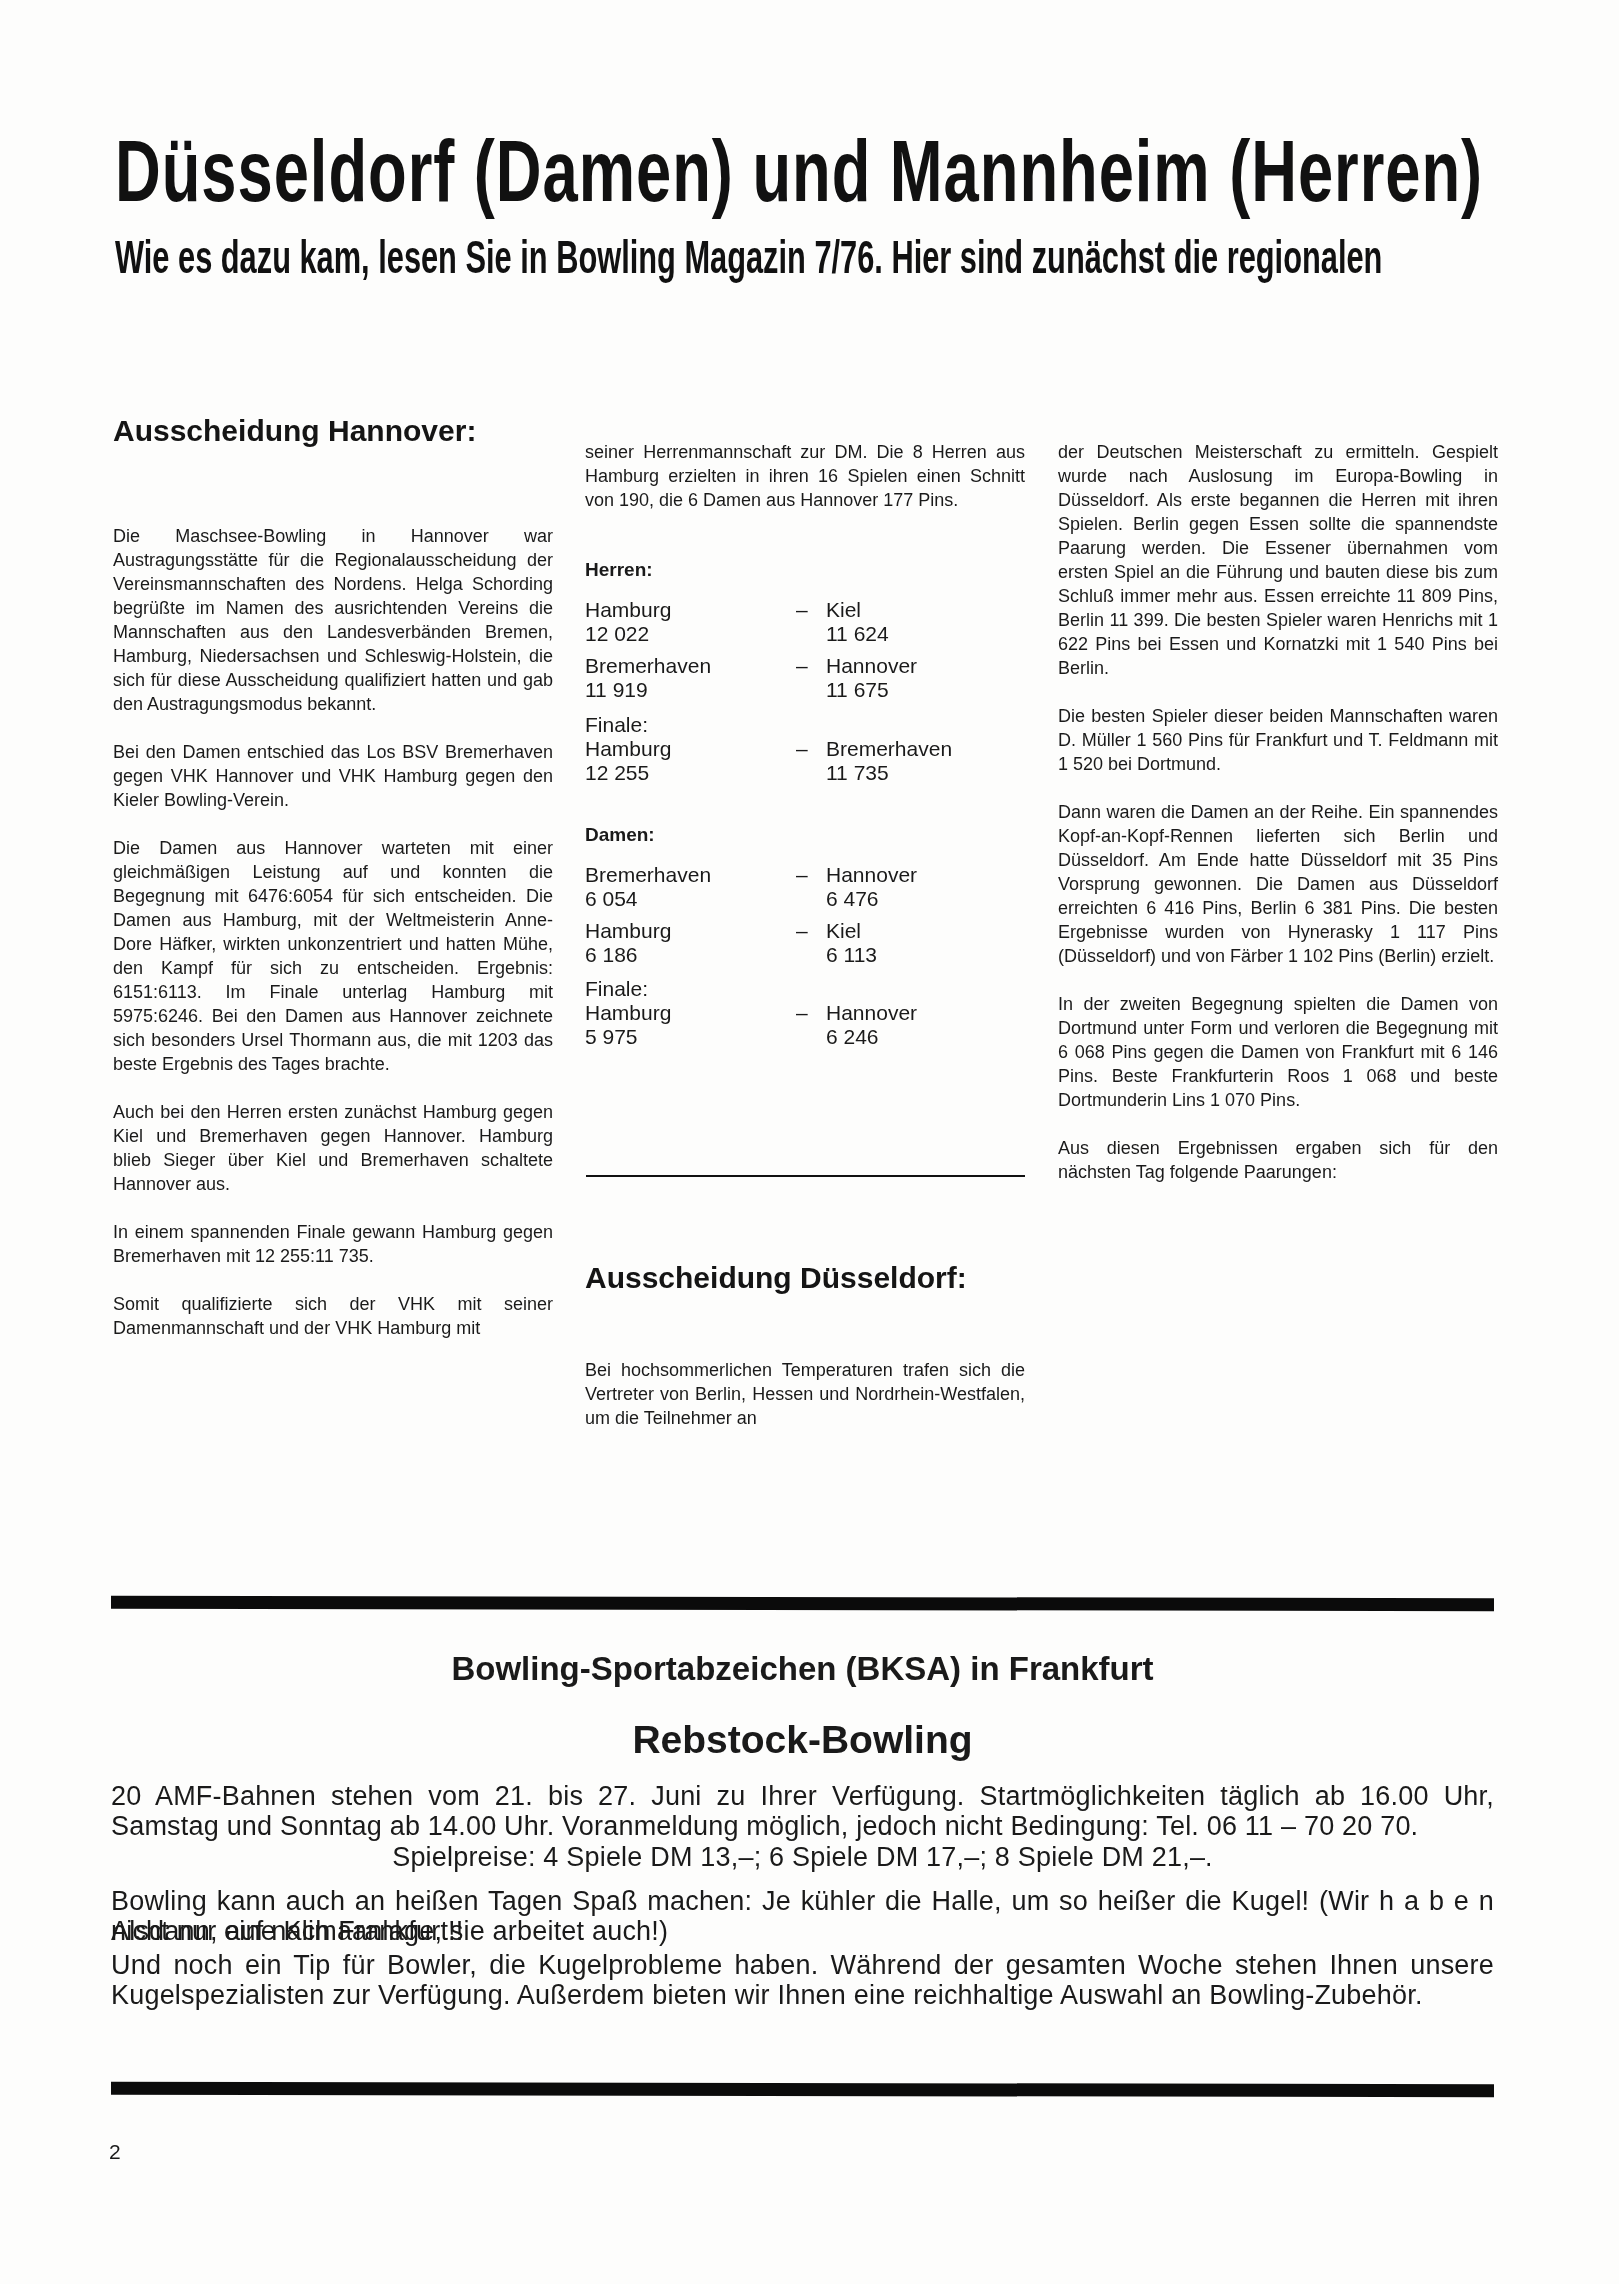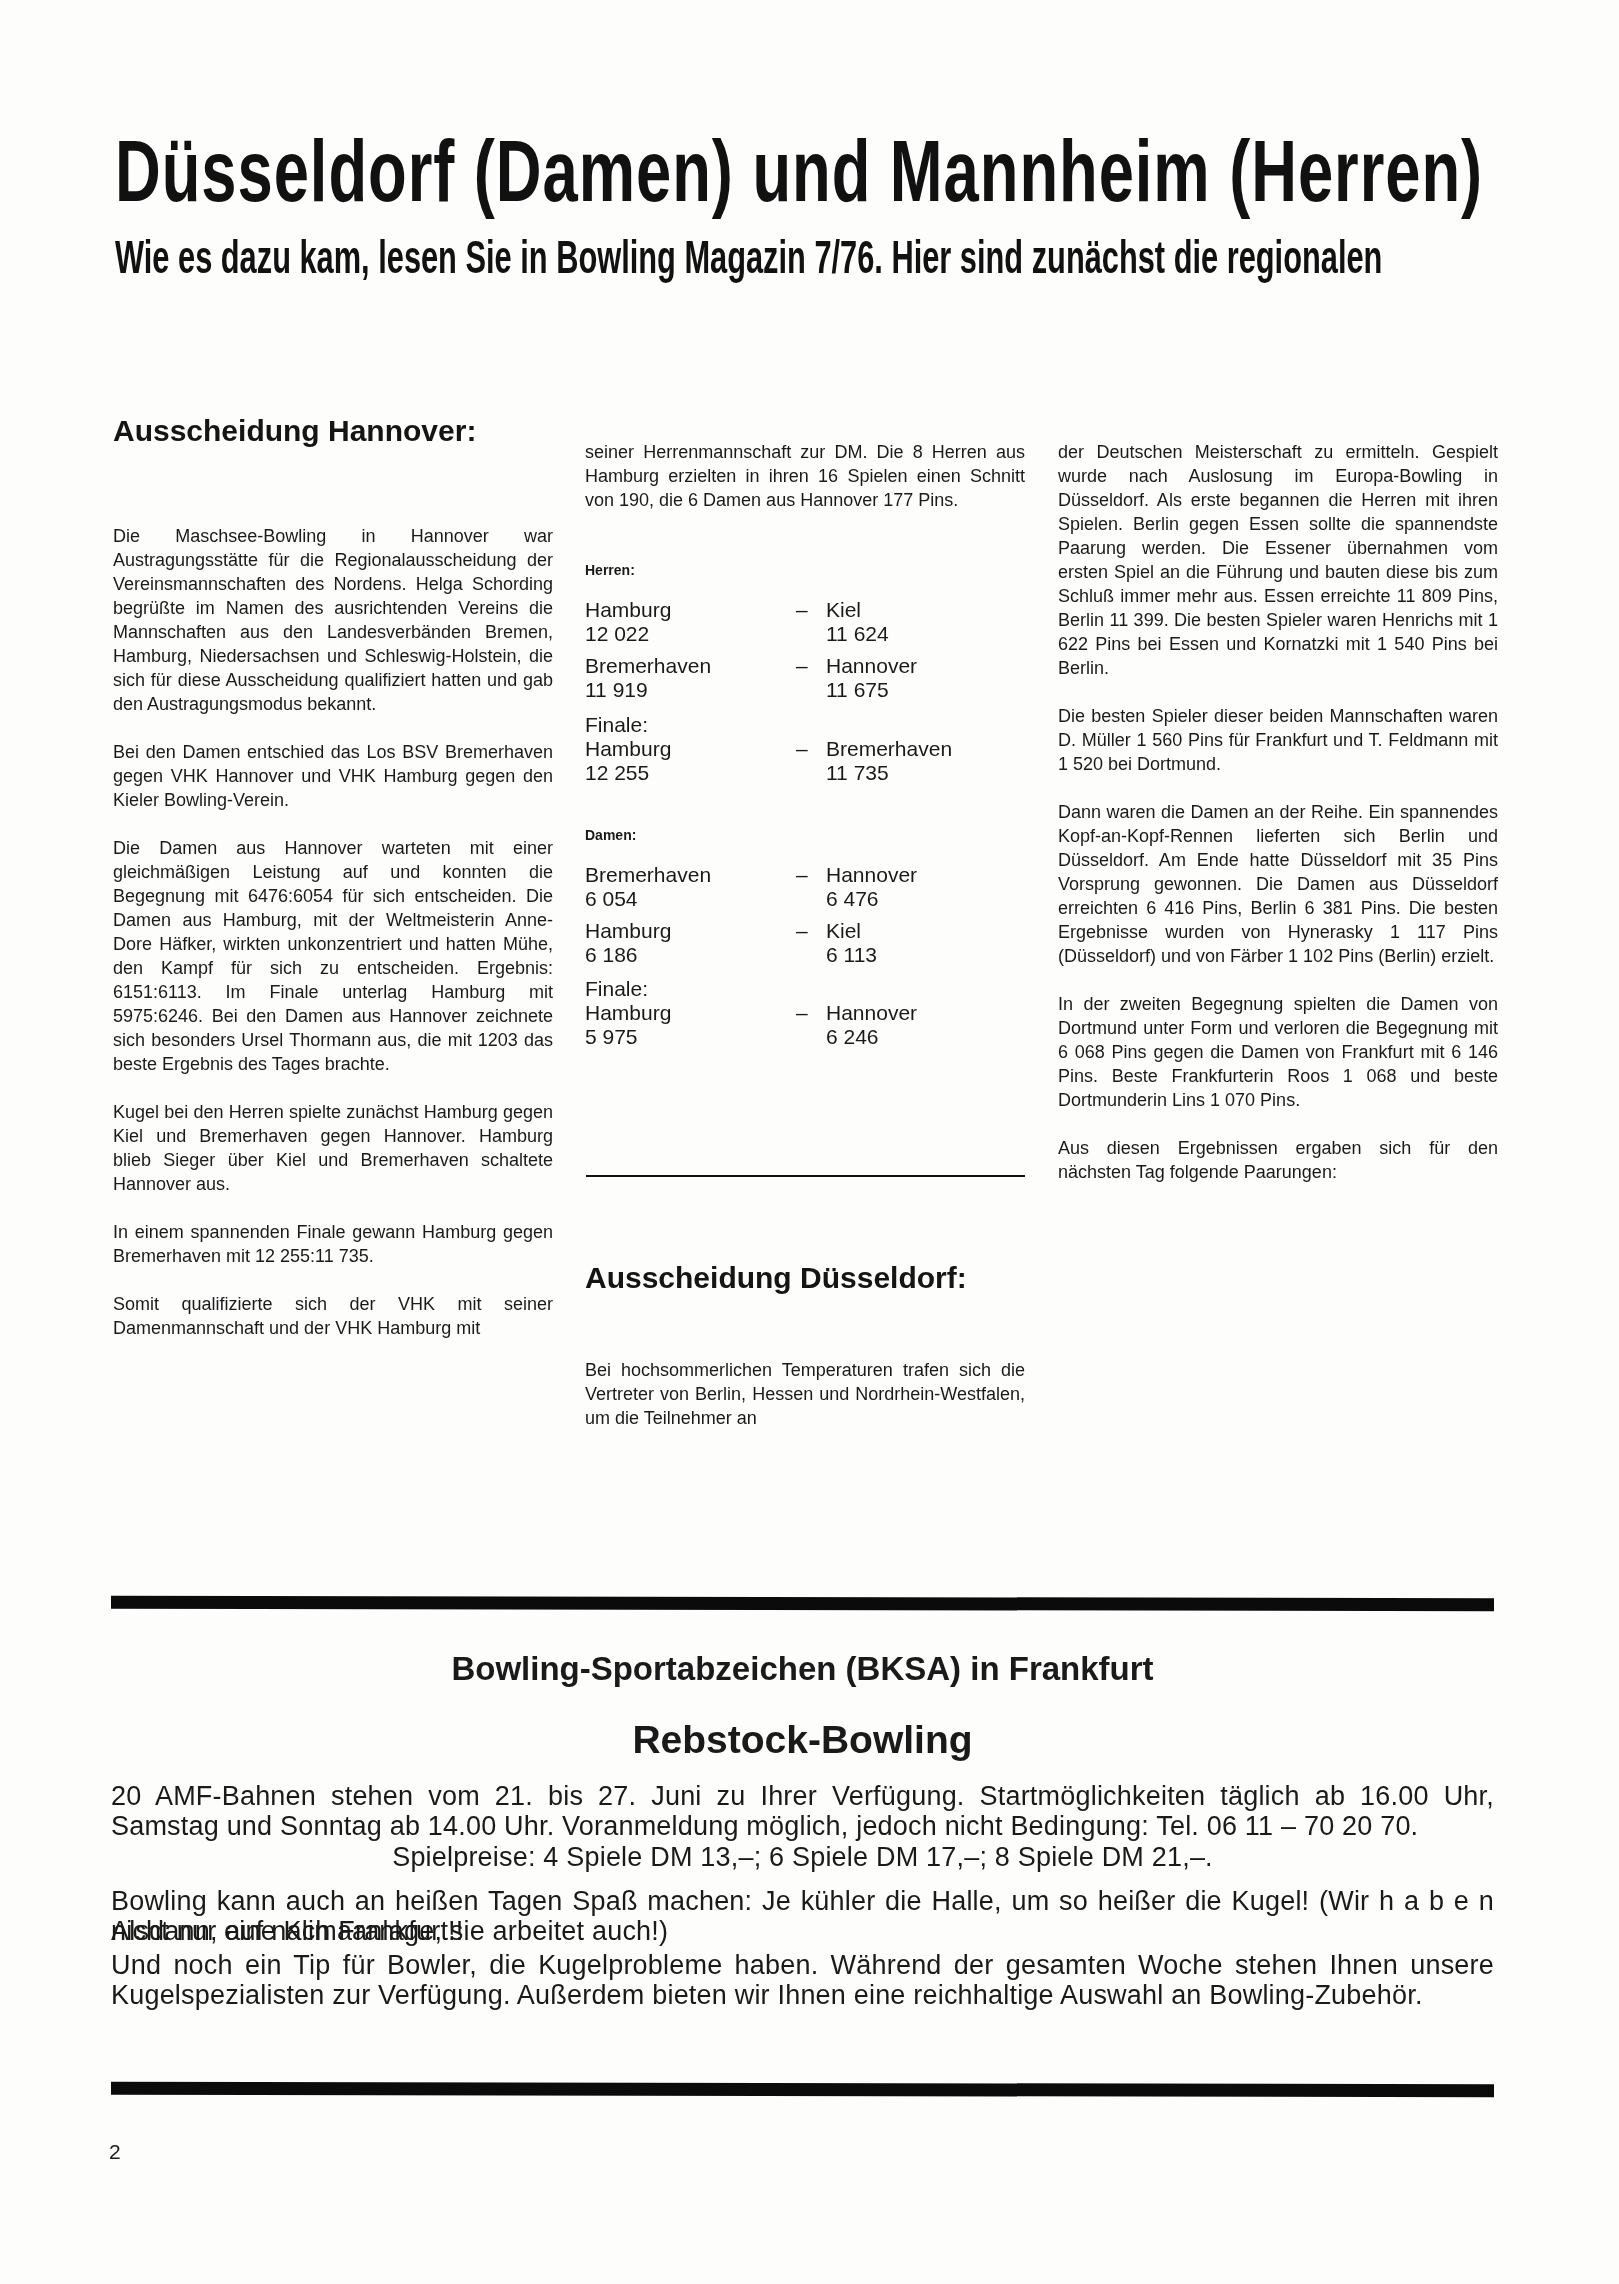--- a/index.html
+++ b/index.html
@@ -15,21 +15,21 @@
     transform: scaleX(0.72); transform-origin: left top; white-space: nowrap; color: #111;
   }
   .subline {
     left: 115px; top: 230px; width: 1514px;
     font-weight: bold; font-size: 47px; line-height: 53px;
     transform: scaleX(0.655); transform-origin: left top; white-space: nowrap; color: #111;
   }
   .col { width: 440px; font-size: 18px; line-height: 24px; text-align: justify; }
   .col p { margin: 0 0 24px 0; }
   .sec-h { font-weight: bold; font-size: 30px; line-height: 34px; color: #151515; white-space: nowrap; }
-  .sub-h { font-weight: bold; font-size: 14px; line-height: 24px; }
+  .sub-h { font-weight: bold; font-size: 19px; line-height: 24px; }
   .pairs { font-size: 21px; line-height: 24px; }
   .pair { display: flex; margin-bottom: 8px; }
   .pair .l { width: 211px; }
   .pair .dash { width: 30px; }
   .pair .r { width: 198px; }
   .rule-thin { height: 2px; background: #111; }
   .rule-thick { height: 13px; background: #0b0b0b; }
   .box-h { font-weight: bold; font-size: 36px; line-height: 40px; text-align: center; width: 1383px; white-space: nowrap; }
   .box-txt { font-size: 27px; line-height: 30px; letter-spacing: 0.2px; width: 1383px; }
   .center { text-align: center; }
@@ -39,21 +39,21 @@
 <body>
 
 <div class="abs headline">Düsseldorf (Damen) und Mannheim (Herren)</div>
 <div class="abs subline">Wie es dazu kam, lesen Sie in Bowling Magazin 7/76. Hier sind zunächst die regionalen</div>
 
 <div class="abs col" style="left:113px; top:414px;">
   <div class="sec-h" style="margin-bottom:76px;">Ausscheidung Hannover:</div>
   <p>Die Maschsee-Bowling in Hannover war Austragungsstätte für die Regionalausscheidung der Vereinsmannschaften des Nordens. Helga Schording begrüßte im Namen des ausrichtenden Vereins die Mannschaften aus den Landesverbänden Bremen, Hamburg, Niedersachsen und Schleswig-Holstein, die sich für diese Ausscheidung qualifiziert hatten und gab den Austragungsmodus bekannt.</p>
   <p>Bei den Damen entschied das Los BSV Bremerhaven gegen VHK Hannover und VHK Hamburg gegen den Kieler Bowling-Verein.</p>
   <p>Die Damen aus Hannover warteten mit einer gleichmäßigen Leistung auf und konnten die Begegnung mit 6476:6054 für sich entscheiden. Die Damen aus Hamburg, mit der Weltmeisterin Anne-Dore Häfker, wirkten unkonzentriert und hatten Mühe, den Kampf für sich zu entscheiden. Ergebnis: 6151:6113. Im Finale unterlag Hamburg mit 5975:6246. Bei den Damen aus Hannover zeichnete sich besonders Ursel Thormann aus, die mit 1203 das beste Ergebnis des Tages brachte.</p>
-  <p>Kugel bei den Herren spielte zunächst Hamburg gegen Kiel und Bremerhaven gegen Hannover. Hamburg blieb Sieger über Kiel und Bremerhaven schaltete Hannover aus.</p>
+  <p>Auch bei den Herren ersten zunächst Hamburg gegen Kiel und Bremerhaven gegen Hannover. Hamburg blieb Sieger über Kiel und Bremerhaven schaltete Hannover aus.</p>
   <p>In einem spannenden Finale gewann Hamburg gegen Bremerhaven mit 12 255:11 735.</p>
   <p>Somit qualifizierte sich der VHK mit seiner Damenmannschaft und der VHK Hamburg mit</p>
 </div>
 
 <div class="abs col" style="left:585px; top:440px;">
   <p style="margin-bottom:46px;">seiner Herrenmannschaft zur DM. Die 8 Herren aus Hamburg erzielten in ihren 16 Spielen einen Schnitt von 190, die 6 Damen aus Hannover 177 Pins.</p>
 
   <div class="sub-h" style="margin-bottom:16px;">Herren:</div>
   <div class="pairs">
     <div class="pair">

